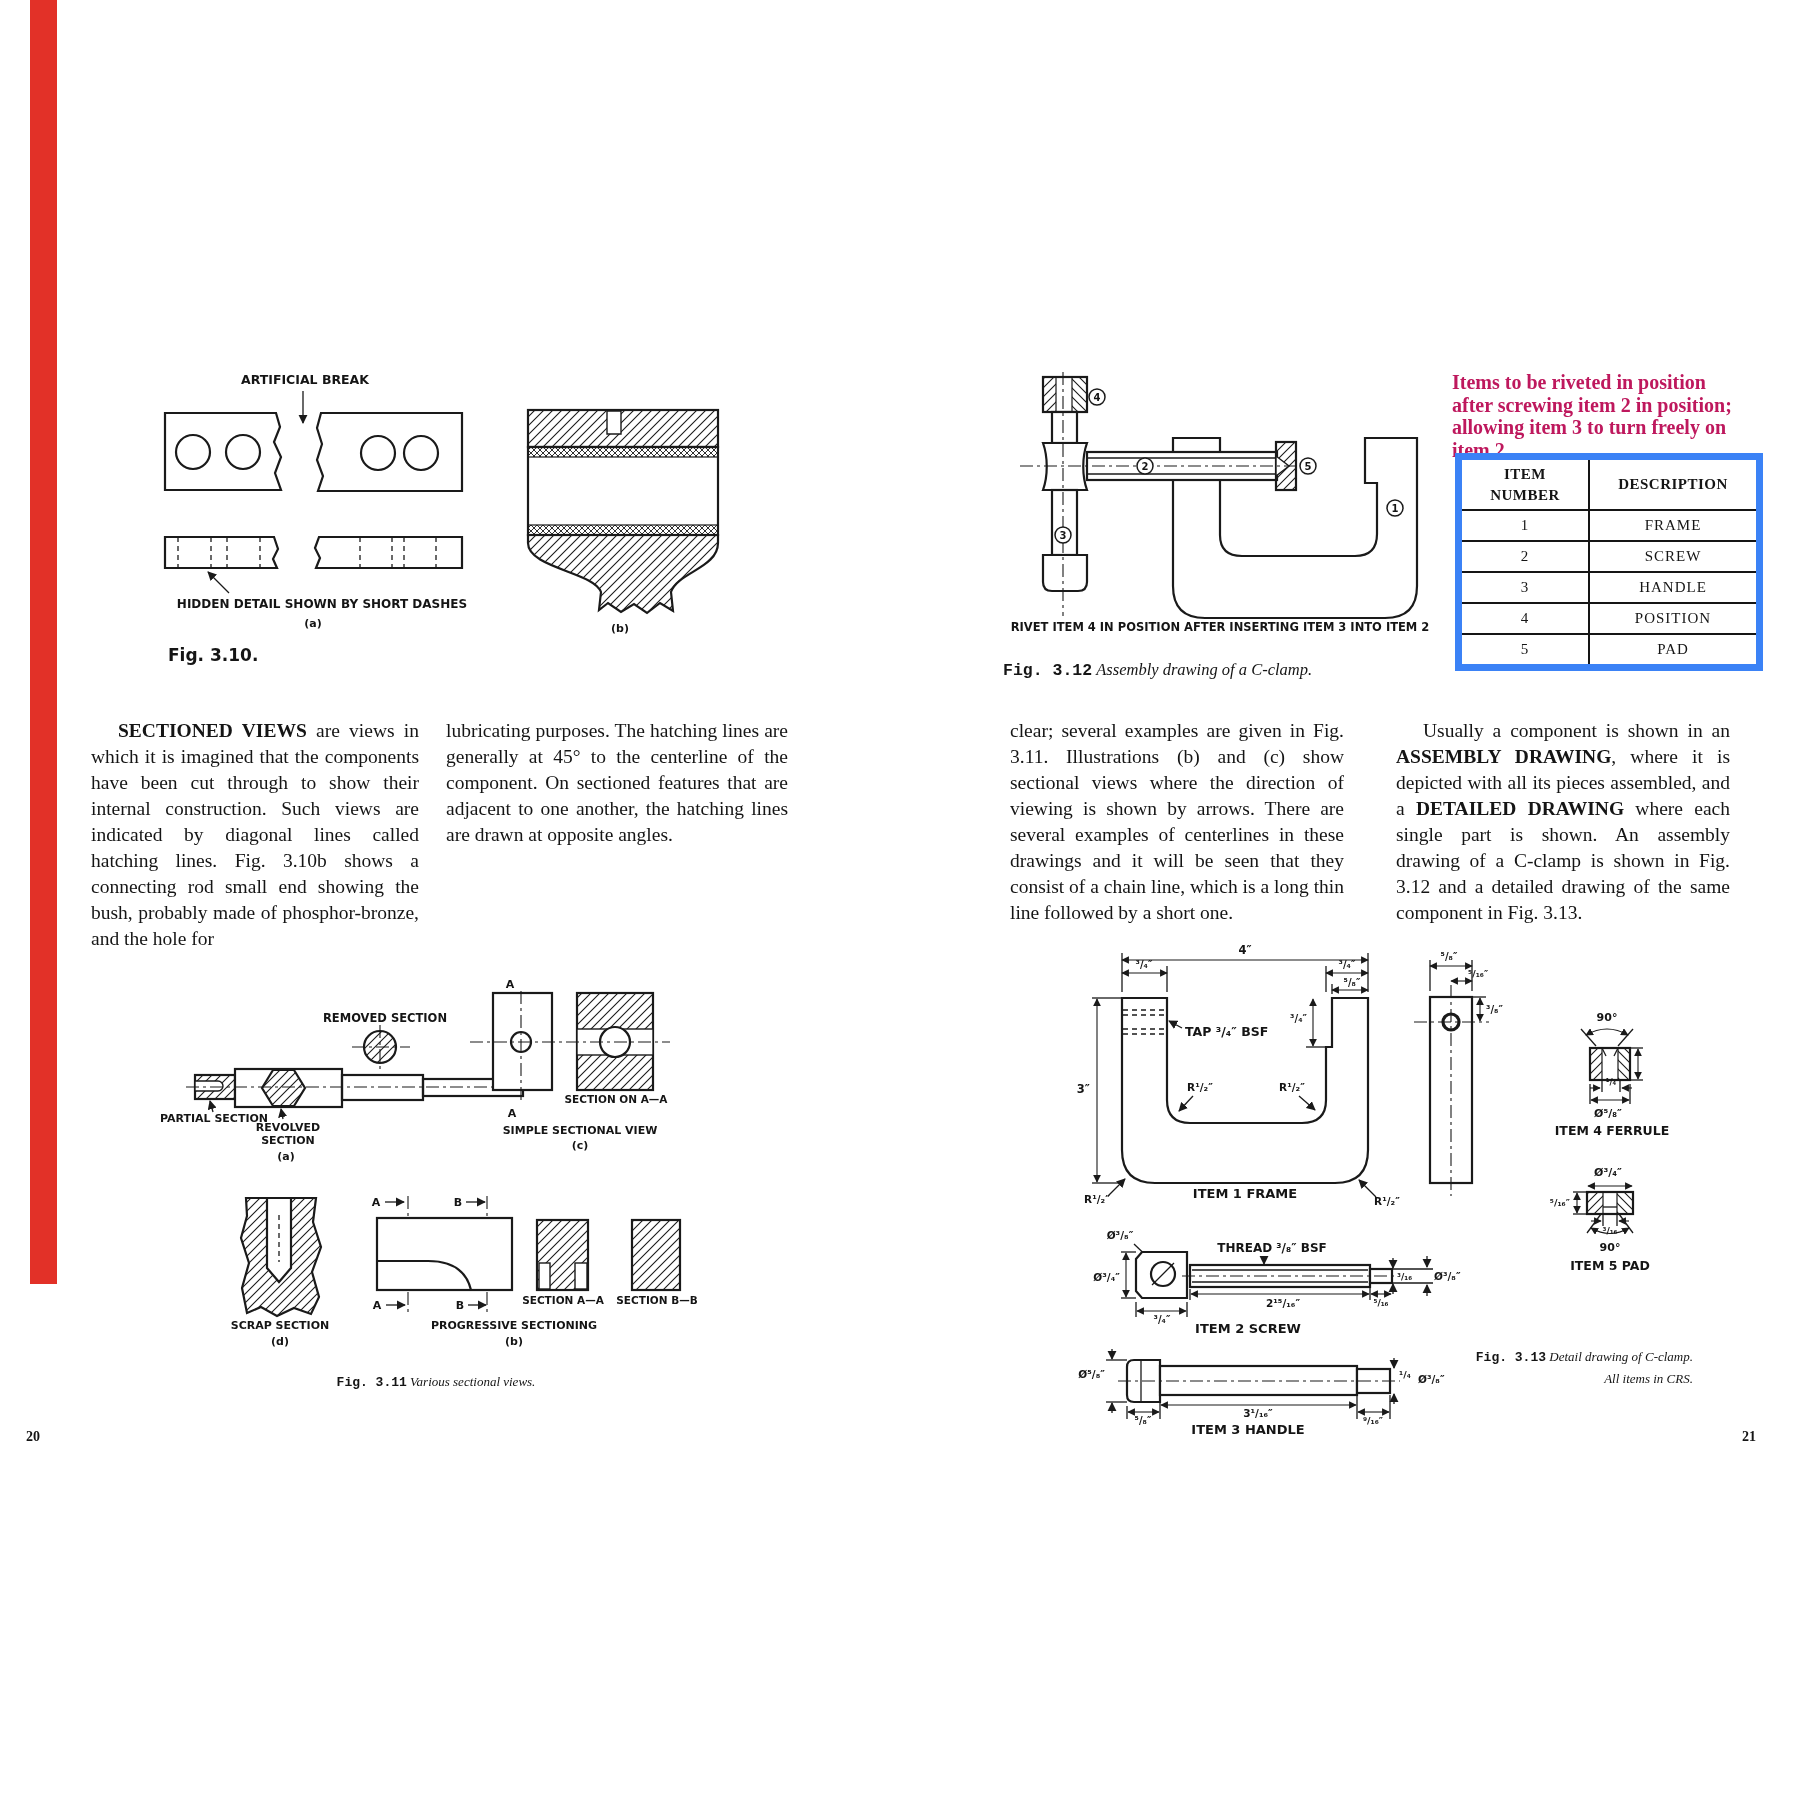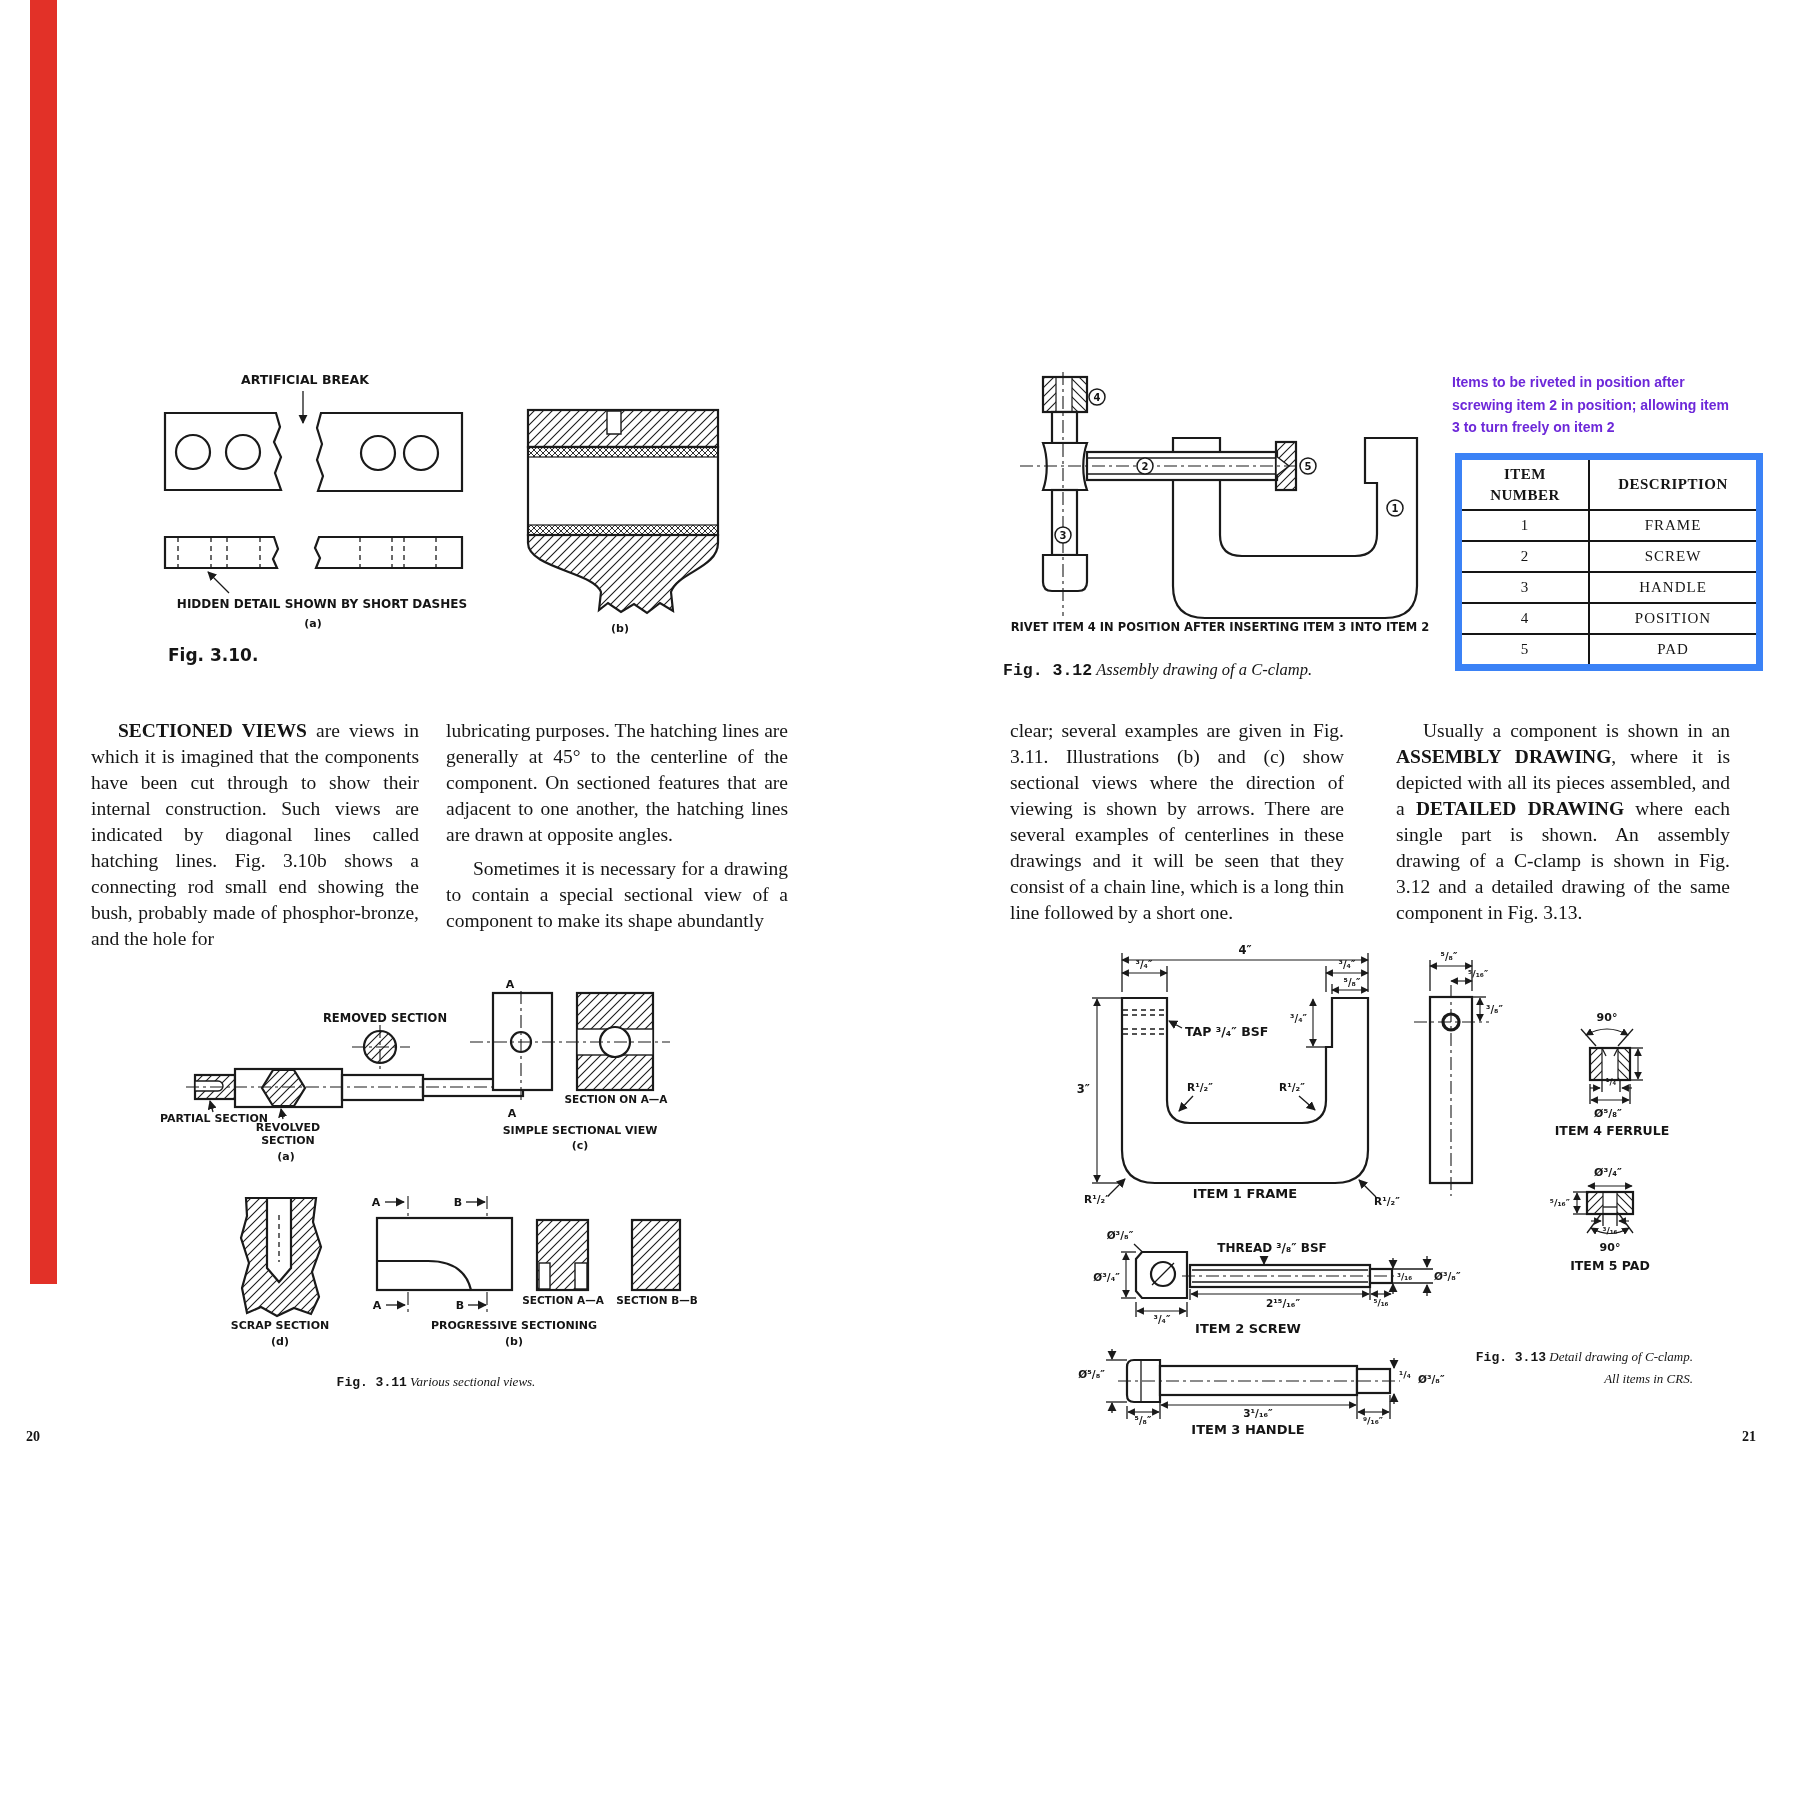--- a/index.html
+++ b/index.html
@@ -20,21 +20,21 @@
   .hid{fill:none;stroke:#1a1a1a;stroke-width:1.3;stroke-dasharray:5 4}
   .bal{fill:#fff;stroke:#1a1a1a;stroke-width:1.5}
   text.svgt{font-family:"DejaVu Sans","Liberation Sans",sans-serif;font-weight:700;fill:#151515}
   
   .col{position:absolute;font-family:"Liberation Serif",serif;font-size:19.5px;line-height:26px;text-align:justify;color:#151515}
   .col p{margin:8px}
   .ind{text-indent:27px}
   .cap{position:absolute;font-size:13px;color:#151515}
   .figlbl{font-family:Liberation Mono, monospace;font-weight:700}
   .capit{font-family:"Liberation Serif",serif;font-style:italic}
-  .note{position:absolute;font-family:Liberation Sans, sans-serif;font-weight:700;font-size:14px;line-height:22.5px;color:#6d28d9}
+  .note{position:absolute;font-family:Liberation Serif, serif;font-weight:700;font-size:20px;line-height:22.5px;color:#be185d}
   .pagenum{position:absolute;font-family:"Liberation Serif",serif;font-weight:700;font-size:14px;color:#151515}
   #parts-table{position:absolute;left:1455px;top:453px}
   #parts-table table{border-collapse:collapse;width:308px;border:7px solid #3b82f6;font-family:"Liberation Serif",serif;color:#151515}
   #parts-table th,#parts-table td{border:2px solid #151515;text-align:center;vertical-align:middle}
   #parts-table th{height:49px;font-size:15px;font-weight:600;letter-spacing:.5px;line-height:1.35;padding:0 8px}
   #parts-table td{height:27px;font-size:15px;letter-spacing:1px}
   #parts-table td:first-child,#parts-table th:first-child{width:110px}
 </style>
 </head>
 <body>
@@ -339,21 +339,20 @@
     <text class="svgt" x="1418" y="1383" font-size="10.5">Ø³/₈″</text>
     <text class="svgt" x="1248" y="1434" text-anchor="middle" font-size="13">ITEM 3 HANDLE</text>
   </g>
 </svg>
 
 <div class="col" style="left:83px;top:710px;width:344px">
   <p class="ind"><b>SECTIONED VIEWS</b><span> are views in which it is imagined that the components have been cut through to show their internal construction. Such views are indicated by diagonal lines called hatching lines. Fig. 3.10b shows a connecting rod small end showing the bush, probably made of phosphor-bronze, and the hole for</span></p>
 </div>
 <div class="col" style="left:438px;top:710px;width:358px">
   <p>lubricating purposes. The hatching lines are generally at 45° to the centerline of the component. On sectioned features that are adjacent to one another, the hatching lines are drawn at opposite angles.</p>
-  <p class="ind">Sometimes it is necessary for a drawing to contain a special sectional view of a component to make its shape abundantly</p>
 </div>
 
 <div class="cap" style="left:256px;top:1374px;width:360px;text-align:center">
   <span class="figlbl">Fig. 3.11</span>
   <span class="capit">Various sectional views.</span>
 </div>
 
 <div class="pagenum" style="left:26px;top:1429px">20</div>
 
 <div class="note" style="left:1452px;top:371px;width:286px">Items to be riveted in position after screwing item 2 in position; allowing item 3 to turn freely on item 2</div>

